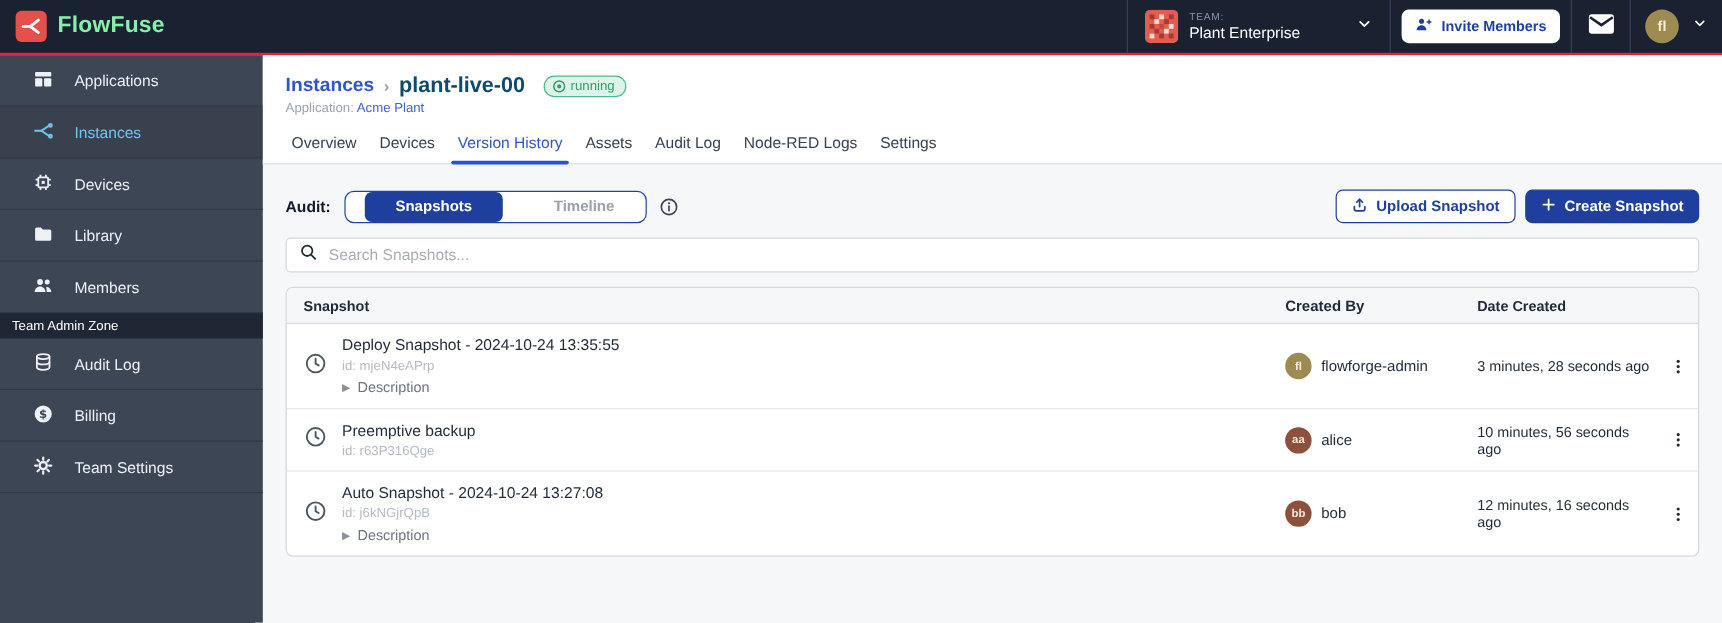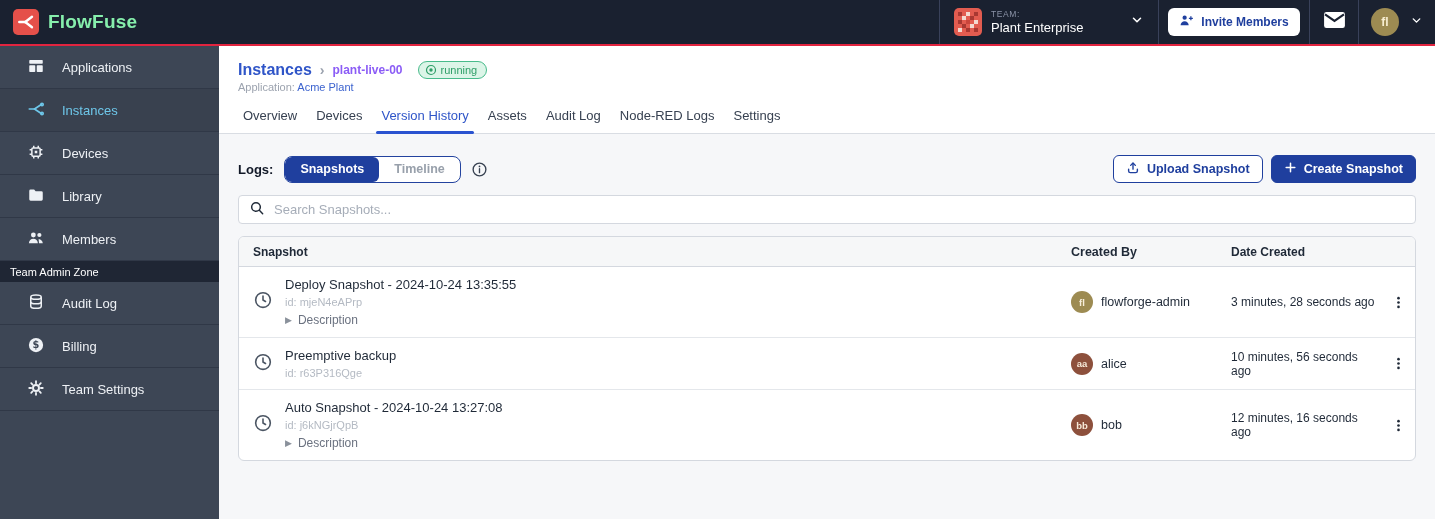--- a/index.html
+++ b/index.html
@@ -34,34 +34,34 @@
   .nav-item.active { background:#39414f; color:#6ec7ea; }
   .admin-band { height:21px; background:#1f2634; display:flex; align-items:center; padding-left:10px; color:#fff; font-size:11px; }
   .sidebar-filler { flex:1; }
 
   
   .main { flex:1; display:flex; flex-direction:column; }
   .page-head { background:#fff; padding:15px 19px 0 19px; border-bottom:1px solid #d9dde3; }
   .breadcrumb-row { display:flex; align-items:center; }
   .crumb-parent { color:#2f55c8; font-size:16px; font-weight:bold; cursor:pointer; }
   .crumb-sep { color:#9ca3af; font-size:14px; margin:0 8px; font-weight:bold; }
-  .crumb-current { color:#8b5cf6; font-size:12px; font-weight:bold; }
+  .crumb-current { color:#0c4a6e; font-size:18px; font-weight:bold; }
   .status-badge { margin-left:15px; display:inline-flex; align-items:center; gap:4px; background:#dcf5e8; border:1px solid #48bb8b; color:#2f9e68; border-radius:999px; padding:2px 9px 2px 6px; font-size:11px; }
   .app-line { margin-top:2px; font-size:11px; color:#9ca3af; }
   .app-link { color:#3c63cf; cursor:pointer; }
   .tabs { display:flex; margin-top:15px; gap:9px; }
   .tab { padding:0 5px 10px 5px; font-size:13px; color:#374151; cursor:pointer; position:relative; }
   .tab.active { color:#2f55c8; }
   .tab.active::after { content:""; position:absolute; left:0; right:0; bottom:-1px; height:3px; background:#2a53d0; border-radius:2px; }
 
   .page-content { padding:21px 19px 0 19px; }
   .toolbar { display:flex; align-items:center; }
   .view-label { font-size:13px; font-weight:bold; color:#111827; margin-right:11px; }
   .toggle-group { display:flex; border:1.5px solid #23439f; border-radius:8px; overflow:hidden; height:27px; background:#fff; }
-  .toggle-seg { display:flex; align-items:center; padding:0 15px; font-size:12.5px; cursor:pointer; }
+  .toggle-seg { display:flex; align-items:center; padding:0 26px; font-size:12.5px; cursor:pointer;margin-left:16px; }
   .toggle-seg.active { background:#1f3f9e; color:#fff; border-radius:6px; font-weight:bold; }
   .toggle-seg.inactive { color:#98a0ab; font-weight:bold; }
   .info-icon { margin-left:10px; display:flex; cursor:pointer; }
   .toolbar-spacer { flex:1; }
   .btn { height:28px; border-radius:6px; display:flex; align-items:center; gap:7px; font-size:12.5px; font-weight:bold; padding:0 12px; cursor:pointer; font-family:inherit; }
   .btn-secondary { background:#fff; border:1.5px solid #1f3f9e; color:#1f3f9e; }
   .btn-primary { background:#1f3f9e; border:1.5px solid #1f3f9e; color:#fff; margin-left:8px; }
 
   .search-box { margin-top:12px; height:29px; background:#fff; border:1px solid #d4d8df; border-radius:4px; display:flex; align-items:center; padding:0 10px; gap:9px; }
   .search-box input { border:none; outline:none; flex:1; font-size:13px; font-family:inherit; color:#1f2937; background:transparent; }
@@ -281,21 +281,21 @@
         <div class="tab active">Version History</div>
         <div class="tab">Assets</div>
         <div class="tab">Audit Log</div>
         <div class="tab">Node-RED Logs</div>
         <div class="tab">Settings</div>
       </div>
     </div>
 
     <div class="page-content">
       <div class="toolbar">
-        <span class="view-label">Logs:</span>
+        <span class="view-label">Audit:</span>
         <div class="toggle-group">
           <div class="toggle-seg active">Snapshots</div>
           <div class="toggle-seg inactive">Timeline</div>
         </div>
         <span class="info-icon">
           <svg width="17" height="17" viewBox="0 0 24 24" fill="none" stroke="#374151" stroke-width="1.9">
               <circle cx="12" cy="12" r="9"></circle>
               <path d="M12 11v5.5" stroke-linecap="round"></path>
               <circle cx="12" cy="7.6" r="1.25" fill="#374151" stroke="none"></circle>
             </svg>

